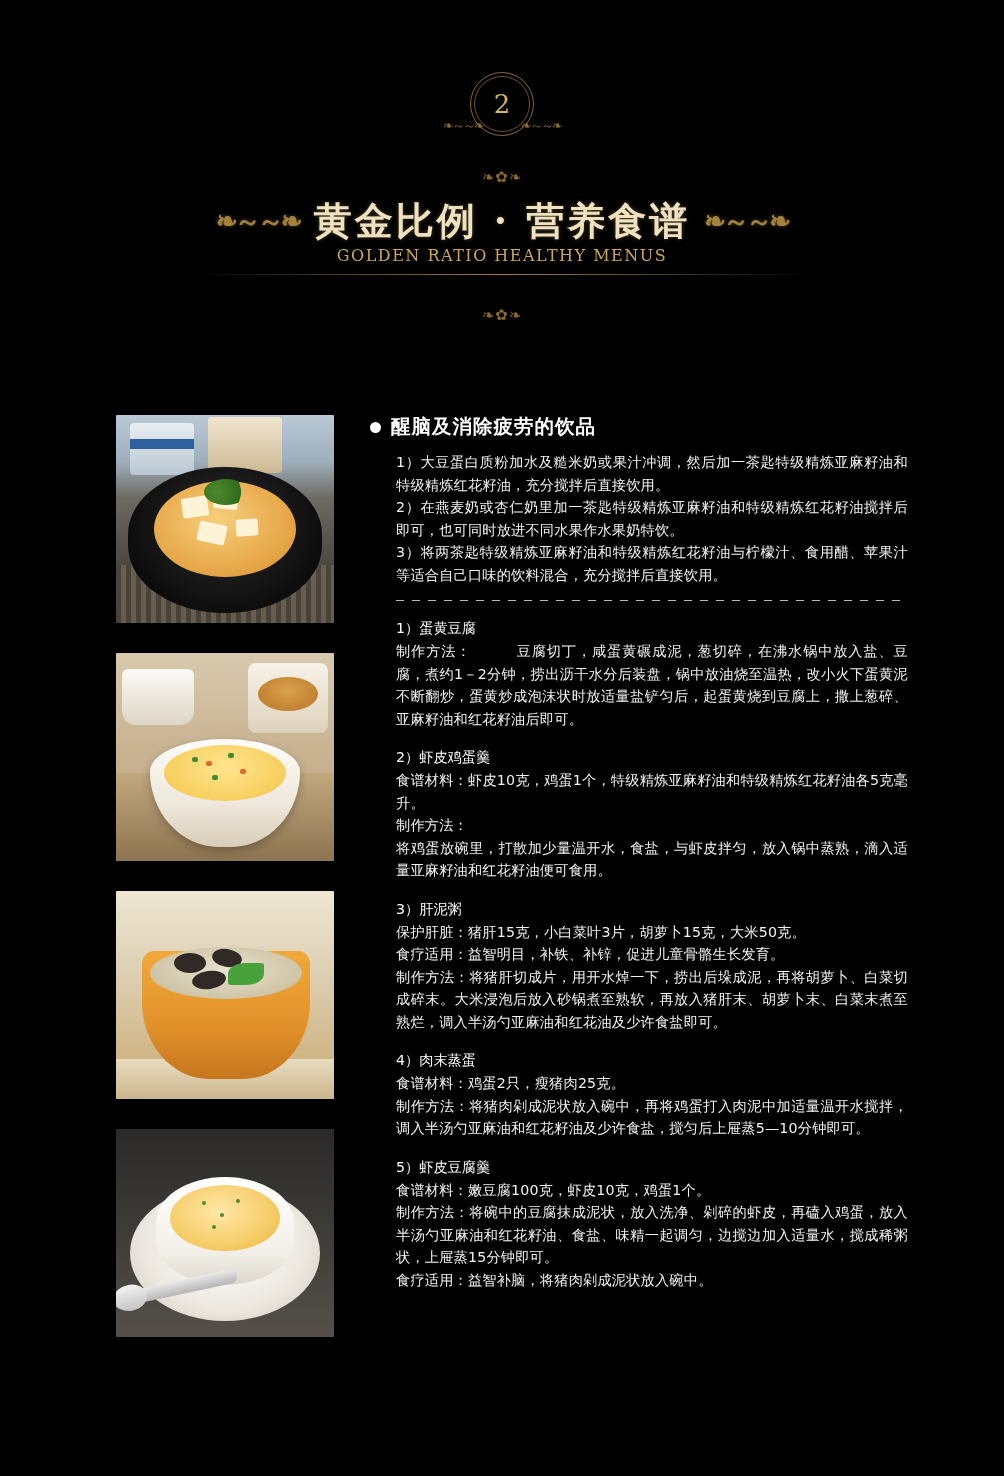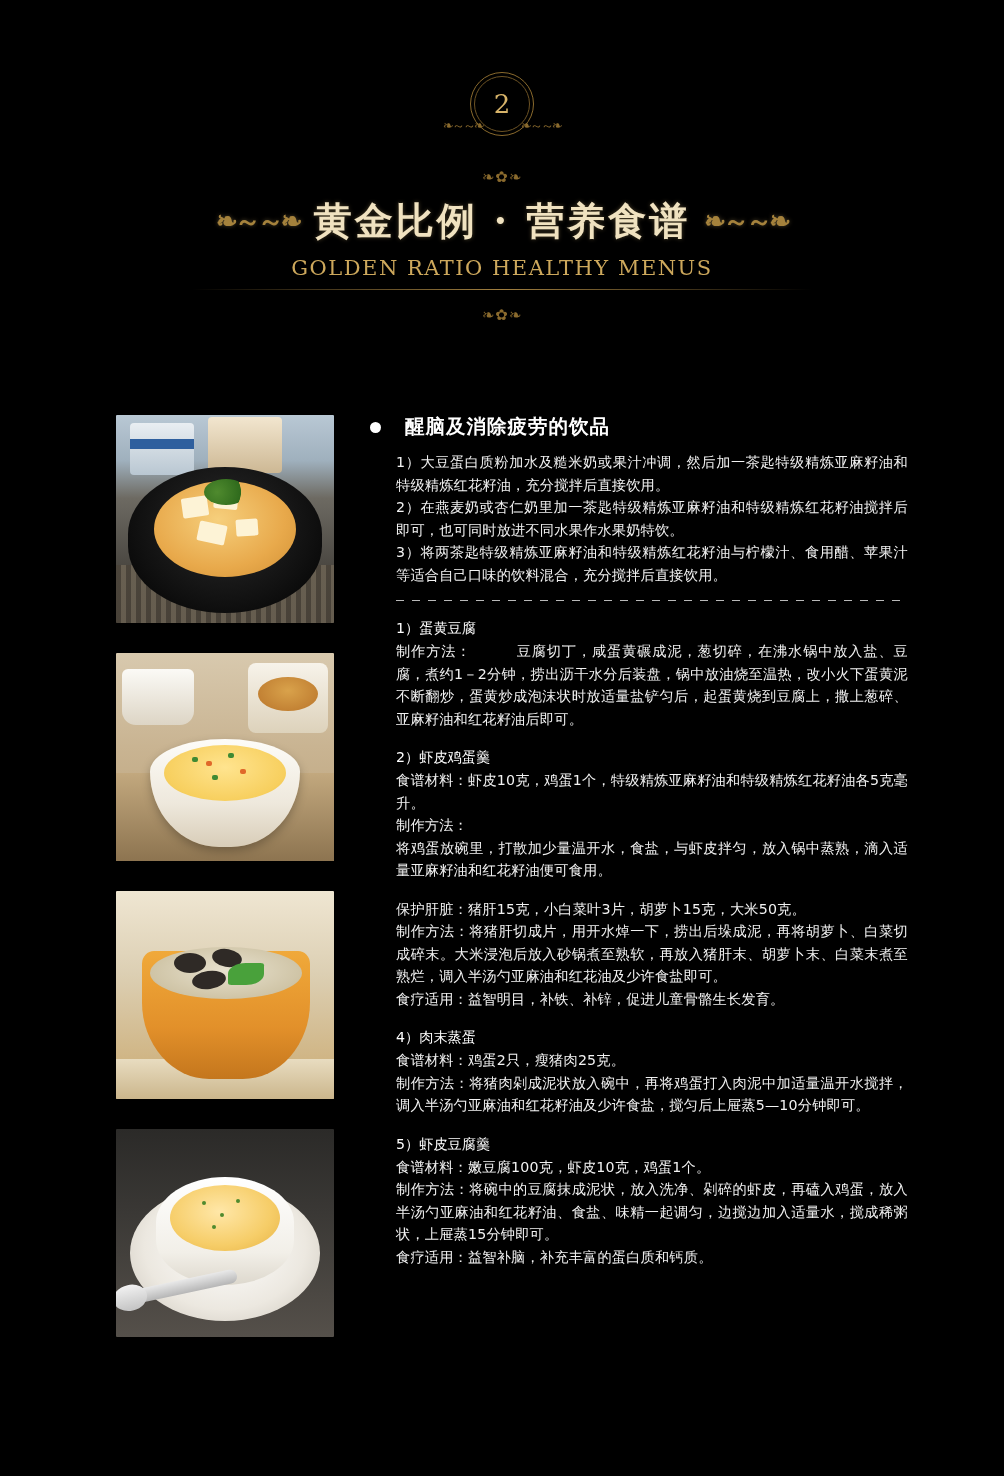--- a/index.html
+++ b/index.html
@@ -96,25 +96,25 @@
     font-size: 26px;
     letter-spacing: -3px;
     line-height: 34px;
     white-space: nowrap;
   }
   .flourish.left { right: 100%; margin-right: 14px; }
   .flourish.right { left: 100%; margin-left: 14px; }
 
   .title-en {
     font-family: "DejaVu Serif", "Liberation Serif", serif;
-    font-size: 21px;
+    font-size: 16px;
     letter-spacing: 1.5px;
     color: #c9a committee;
     color: #cda85c;
-    margin-top: 10px;
+    margin-top: 0;
   }
   .title-rule {
     width: 620px;
     height: 1px;
     background: linear-gradient(to right, rgba(160,125,55,0), rgba(190,150,75,0.85), rgba(160,125,55,0));
     margin: 9px auto 0;
   }
   .ornament-top, .ornament-bottom {
     position: absolute;
     left: 0;
@@ -254,21 +254,21 @@
   
   .text-col {
     position: absolute;
     left: 396px;
     top: 0;
     width: 512px;
   }
   .section-head {
     display: flex;
     align-items: center;
-    gap: 24px;
+    gap: 10px;
     margin-left: -26px;
     margin-bottom: 12px;
   }
   .bullet {
     width: 11px;
     height: 11px;
     border-radius: 50%;
     background: #ffffff;
     flex: 0 0 auto;
   }
@@ -402,32 +402,33 @@
     </div>
 
     <div class="recipe">
       <p class="rname">2）虾皮鸡蛋羹</p>
       <p class="body">食谱材料：虾皮10克，鸡蛋1个，特级精炼亚麻籽油和特级精炼红花籽油各5克毫升。</p>
       <p class="body">制作方法：</p>
       <p class="body">将鸡蛋放碗里，打散加少量温开水，食盐，与虾皮拌匀，放入锅中蒸熟，滴入适量亚麻籽油和红花籽油便可食用。</p>
     </div>
 
     <div class="recipe">
+      <p class="rname">3）肝泥粥</p>
       <p class="body">保护肝脏：猪肝15克，小白菜叶3片，胡萝卜15克，大米50克。</p>
+      <p class="body">食疗适用：益智明目，补铁、补锌，促进儿童骨骼生长发育。</p>
       <p class="body">制作方法：将猪肝切成片，用开水焯一下，捞出后垛成泥，再将胡萝卜、白菜切成碎末。大米浸泡后放入砂锅煮至熟软，再放入猪肝末、胡萝卜末、白菜末煮至熟烂，调入半汤勺亚麻油和红花油及少许食盐即可。</p>
-      <p class="body">食疗适用：益智明目，补铁、补锌，促进儿童骨骼生长发育。</p>
     </div>
 
     <div class="recipe">
       <p class="rname">4）肉末蒸蛋</p>
       <p class="body">食谱材料：鸡蛋2只，瘦猪肉25克。</p>
       <p class="body">制作方法：将猪肉剁成泥状放入碗中，再将鸡蛋打入肉泥中加适量温开水搅拌，调入半汤勺亚麻油和红花籽油及少许食盐，搅匀后上屉蒸5—10分钟即可。</p>
     </div>
 
     <div class="recipe">
       <p class="rname">5）虾皮豆腐羹</p>
       <p class="body">食谱材料：嫩豆腐100克，虾皮10克，鸡蛋1个。</p>
       <p class="body">制作方法：将碗中的豆腐抹成泥状，放入洗净、剁碎的虾皮，再磕入鸡蛋，放入半汤勺亚麻油和红花籽油、食盐、味精一起调匀，边搅边加入适量水，搅成稀粥状，上屉蒸15分钟即可。</p>
-      <p class="body">食疗适用：益智补脑，补充丰富的蛋白质和钙质。</p>
+      <p class="body">食疗适用：益智补脑，将猪肉剁成泥状放入碗中。</p>
     </div>
 
   </div>
 </div>
 
 </body></html>

